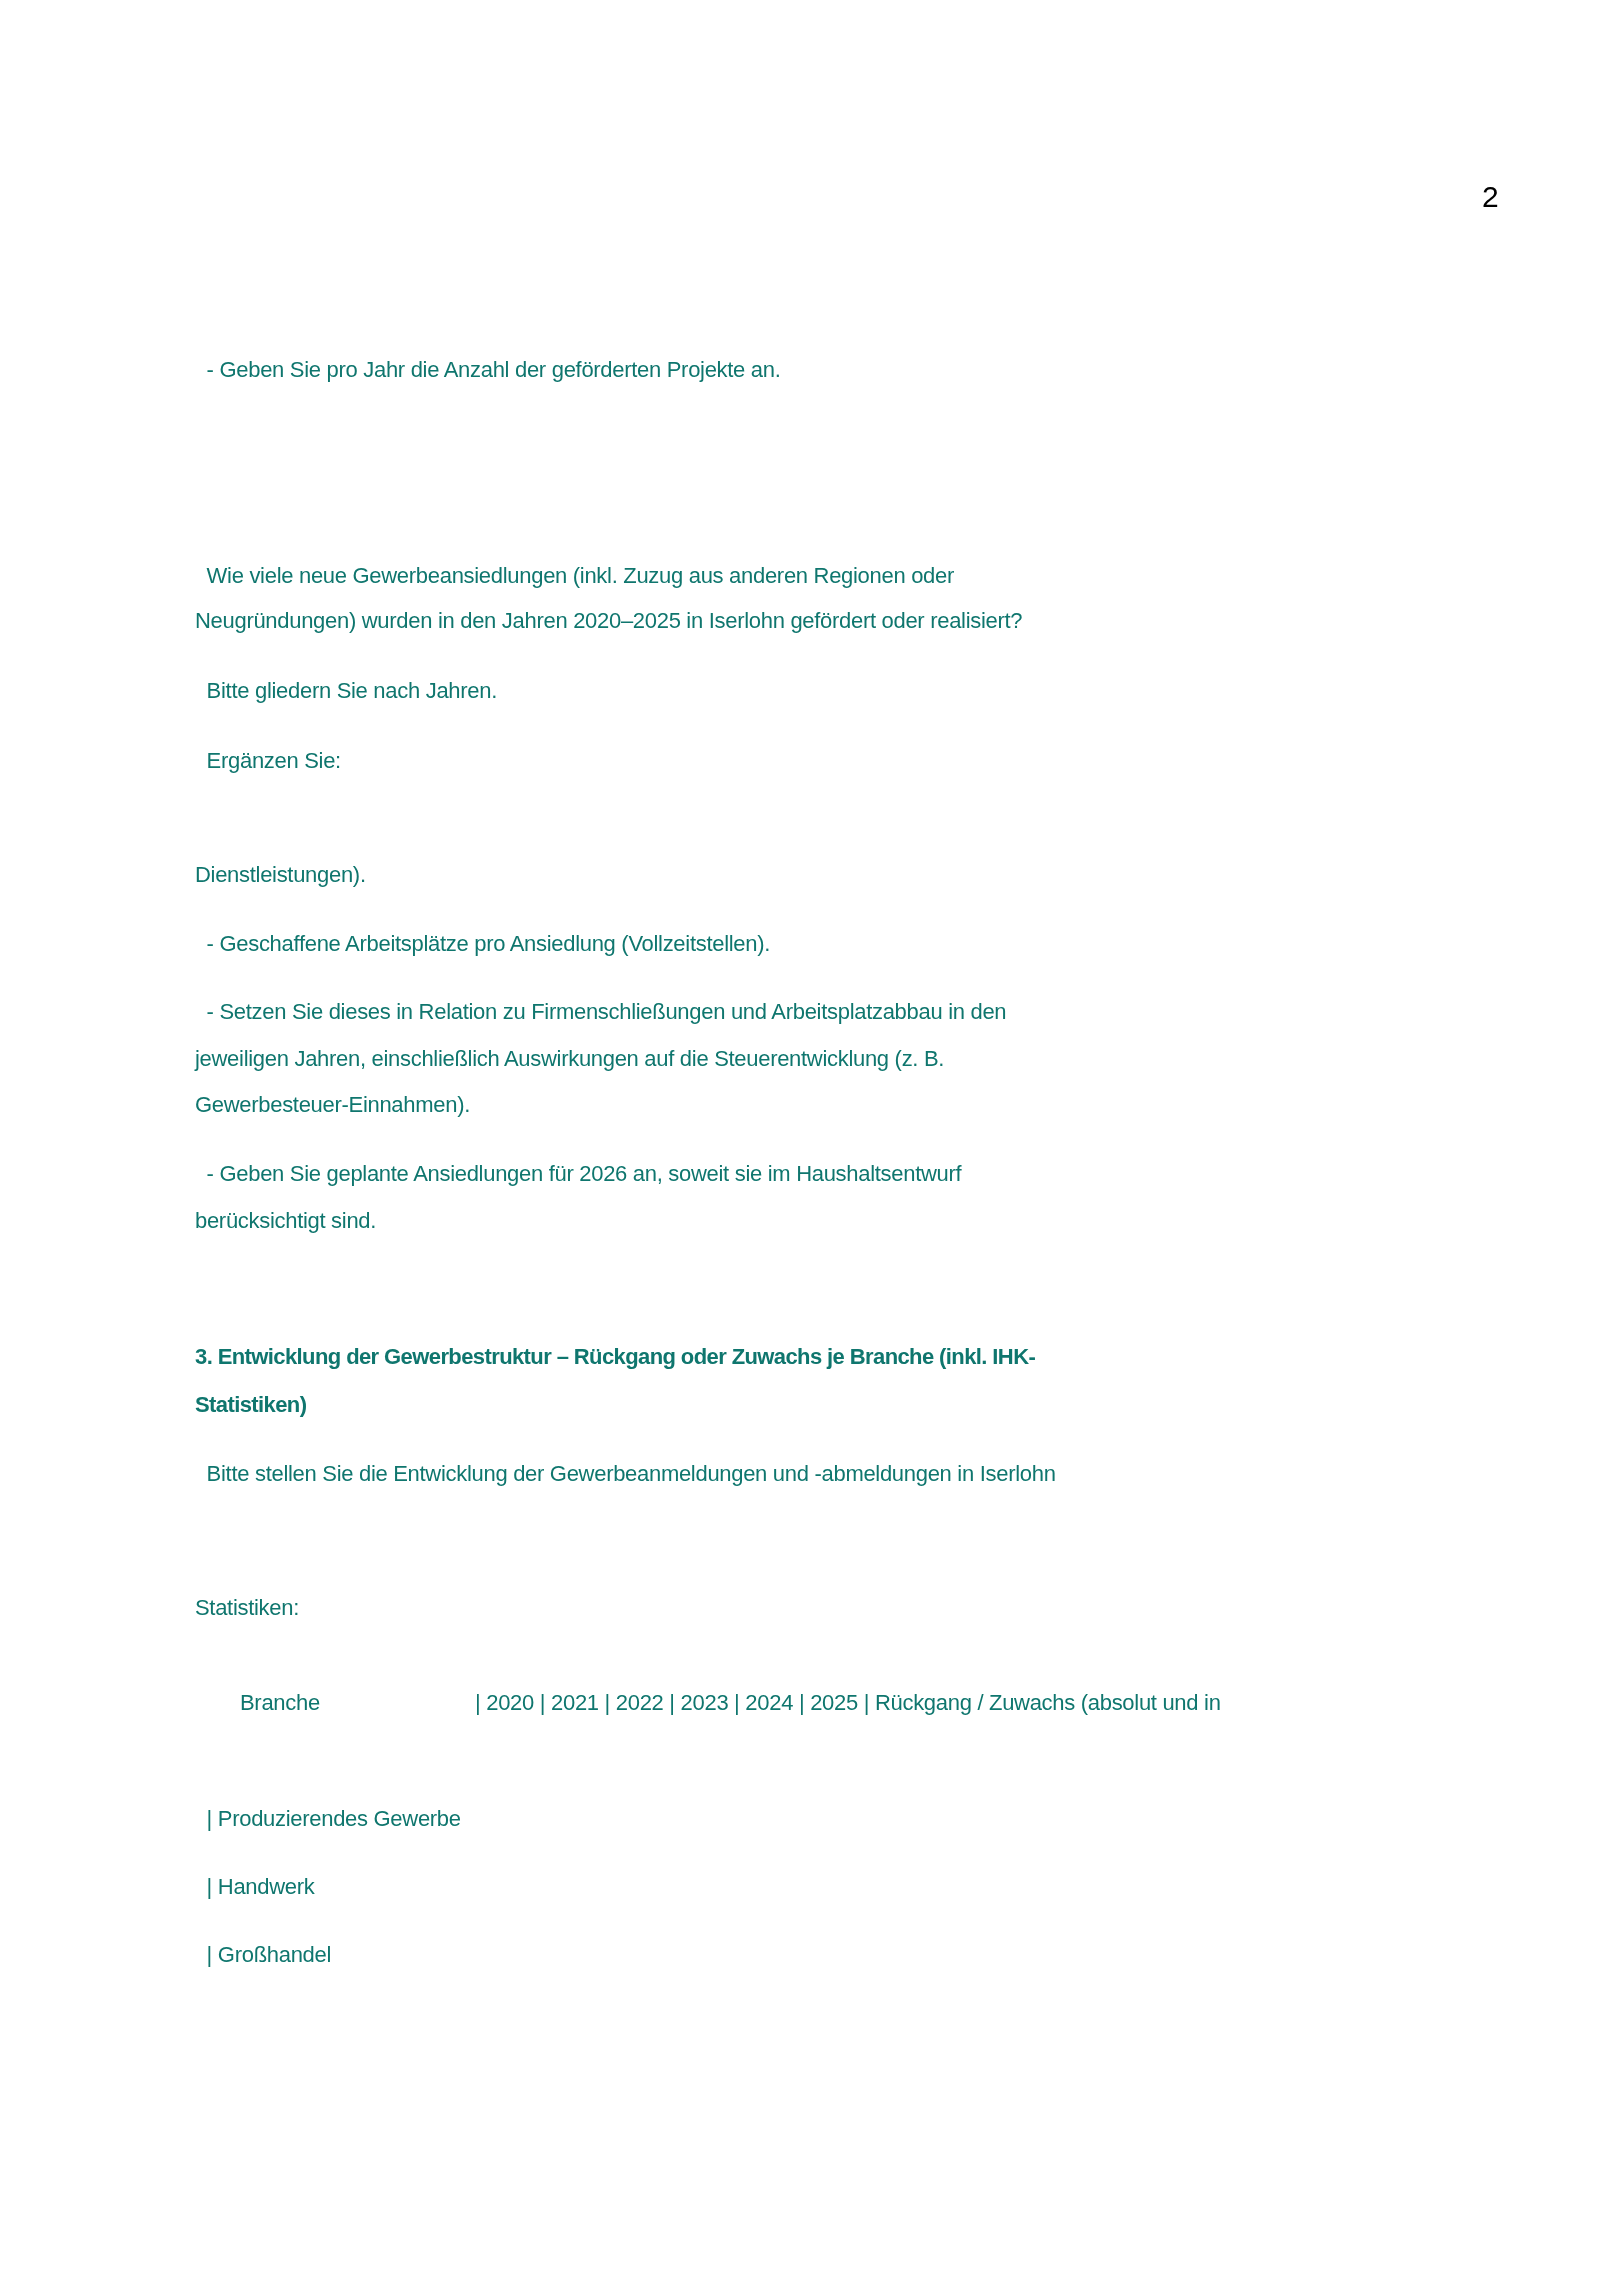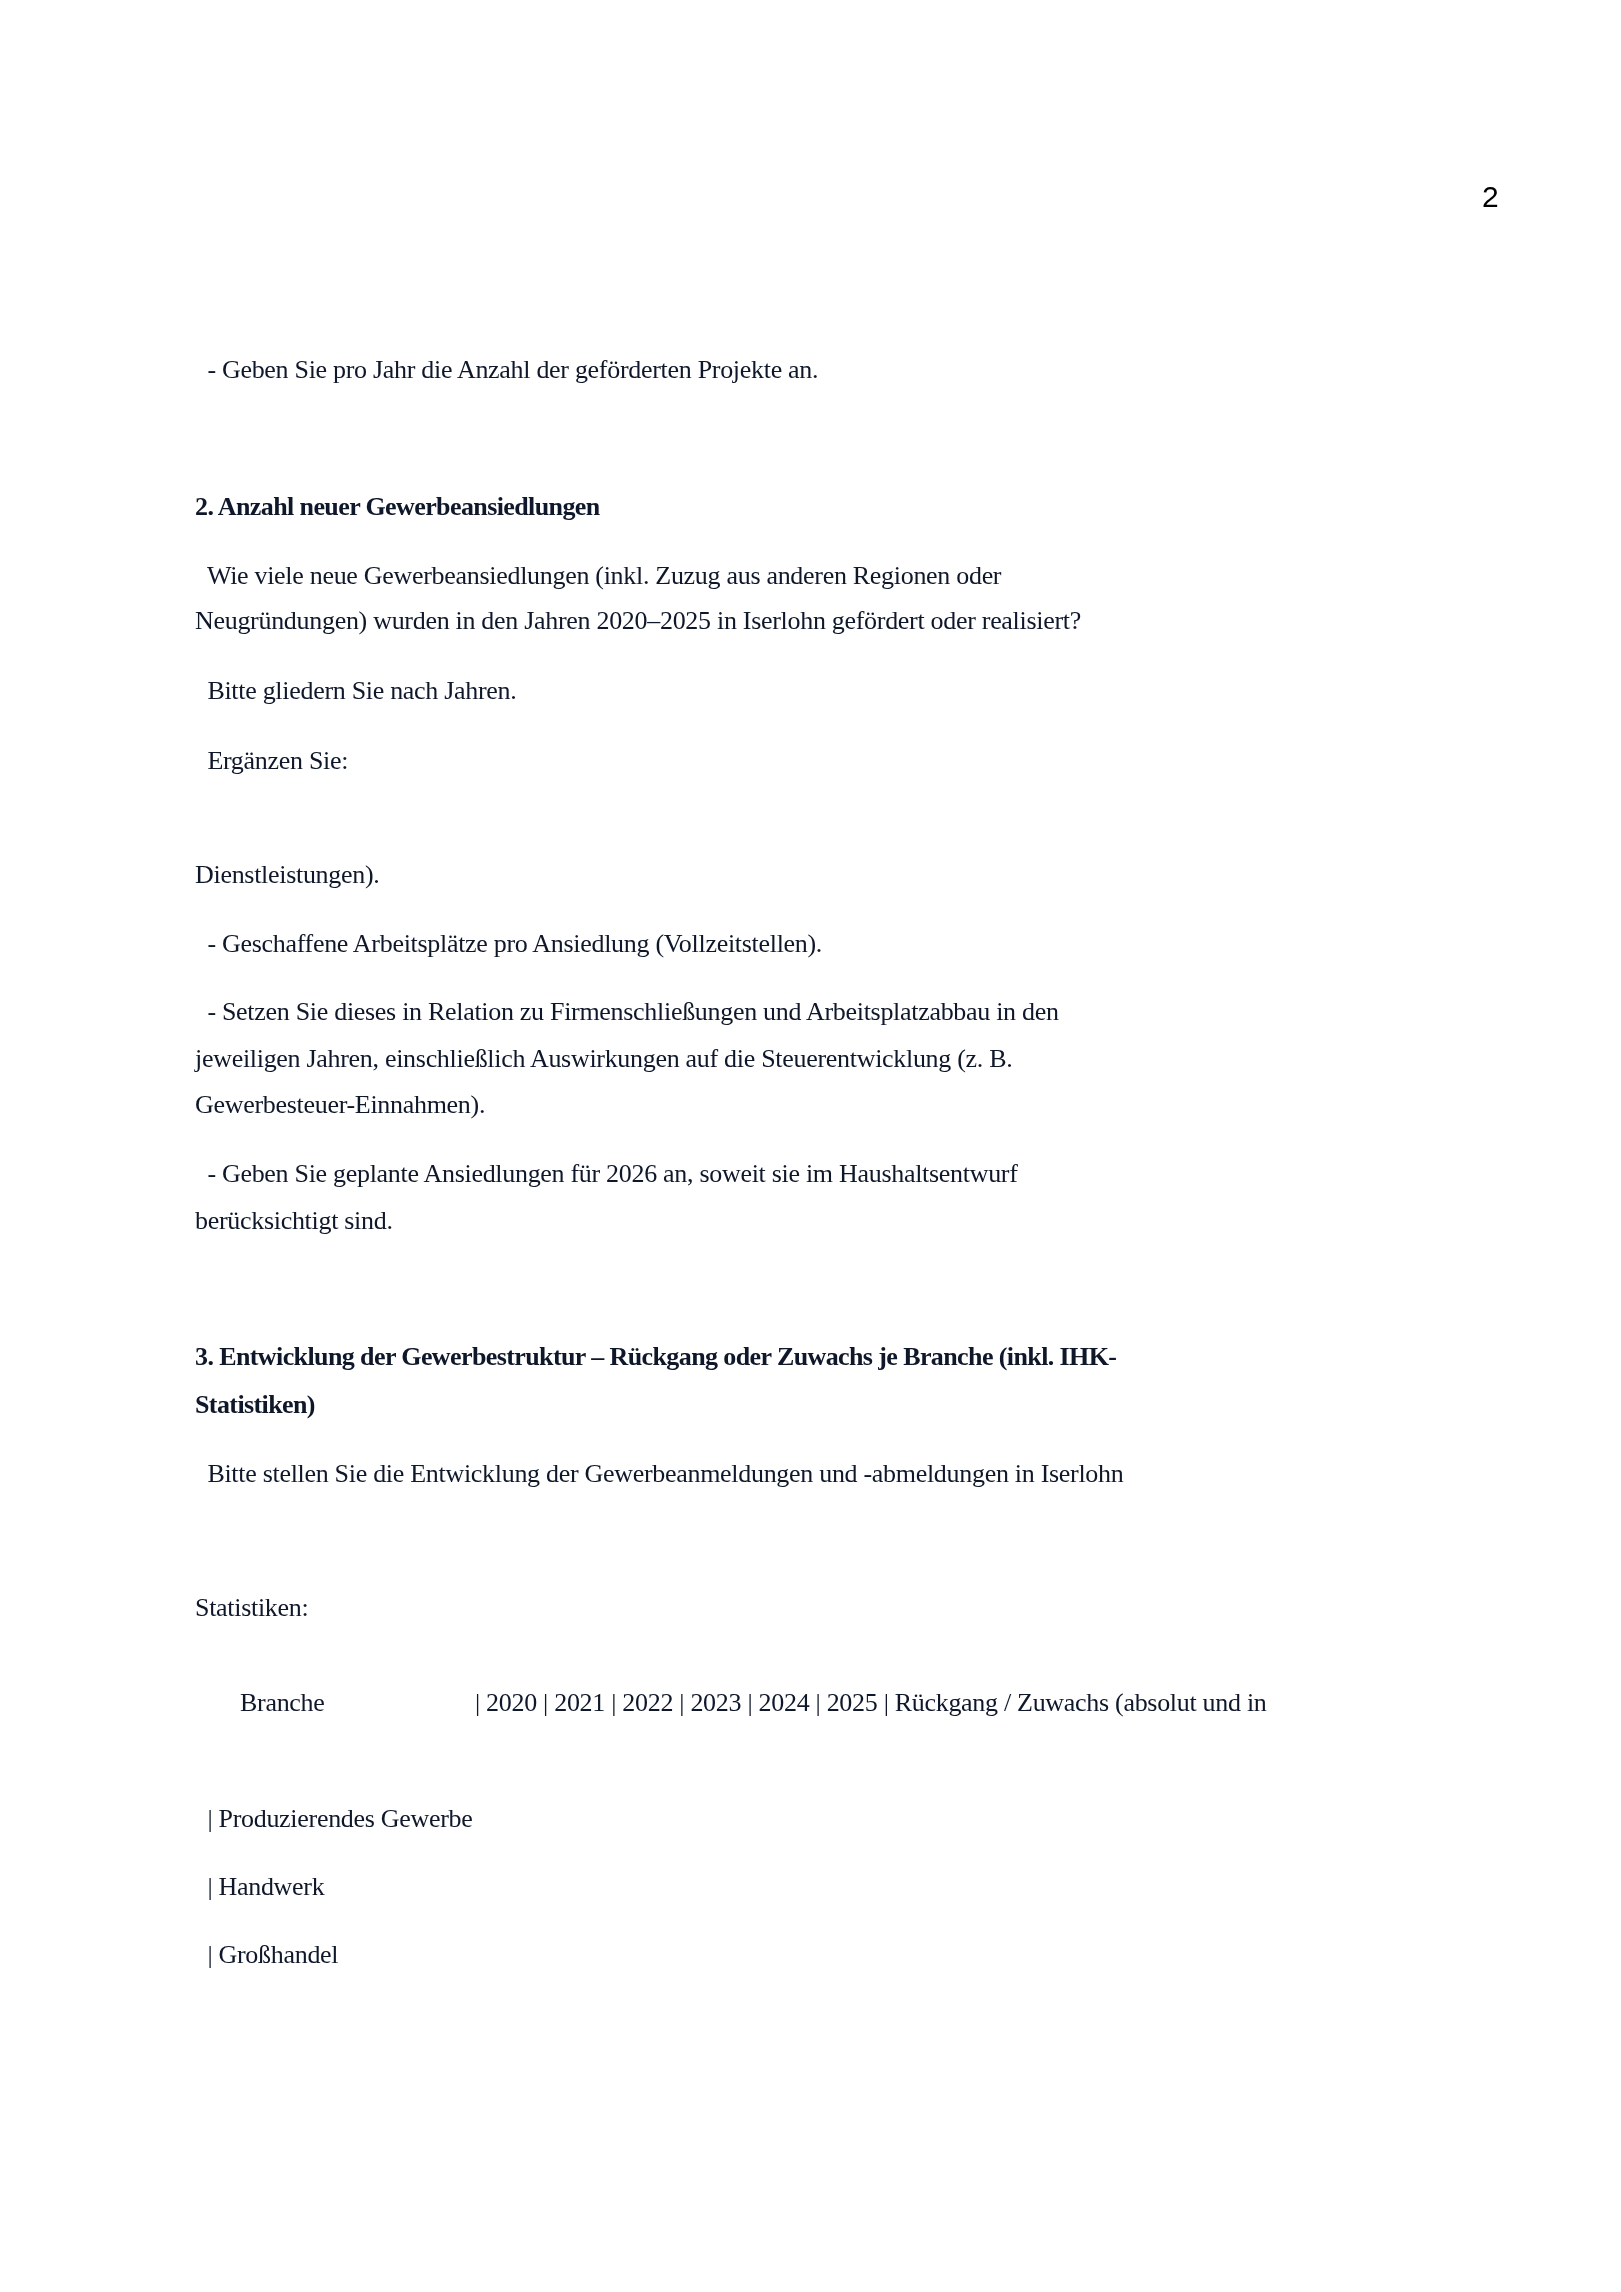--- a/index.html
+++ b/index.html
@@ -1,37 +1,36 @@
 <!DOCTYPE html>
 <html><head>
 <meta charset="utf-8">
 <style>
   html, body { margin: 0; padding: 0; background: #ffffff; }
   body { width: 1621px; height: 2293px; position: relative; overflow: hidden; }
   .page { position: absolute; left: 0; top: 0; width: 1621px; height: 2293px; background: #fff; }
   .ln {
     position: absolute; left: 195px; height: 47px; line-height: 47px;
-    font-family: Liberation Serif, serif; font-size: 26px;
-    color: #0f172a; white-space: pre; letter-spacing: -0.3px;
+    font-family: Liberation Sans, sans-serif; font-size: 22px;
+    color: #0f766e; white-space: pre; letter-spacing: -0.3px;
   }
   .b { font-weight: bold; letter-spacing: -0.6px; }
   .pn { position: absolute; left: 1482px; top: 173px; height: 47px; line-height: 47px;
     font-family: "Liberation Sans", sans-serif; font-size: 30px; color: #000; }
   .tab { display: inline-block; width: 235px; margin-left: 45px; }
 </style>
 </head>
 <body>
 
 <div class="page">
 
   <div class="pn">2</div>
 
   <div class="ln" style="top:346px">  - Geben Sie pro Jahr die Anzahl der geförderten Projekte an.</div>
 
-  <div class="ln b" style="top:483px">2. Anzahl neuer Gewerbeansiedlungen</div>
   <div class="ln" style="top:552px">  Wie viele neue Gewerbeansiedlungen (inkl. Zuzug aus anderen Regionen oder</div>
   <div class="ln" style="top:597px">Neugründungen) wurden in den Jahren 2020–2025 in Iserlohn gefördert oder realisiert?</div>
   <div class="ln" style="top:667px">  Bitte gliedern Sie nach Jahren.</div>
   <div class="ln" style="top:737px">  Ergänzen Sie:</div>
 
   <div class="ln" style="top:851px">Dienstleistungen).</div>
   <div class="ln" style="top:988px">  - Setzen Sie dieses in Relation zu Firmenschließungen und Arbeitsplatzabbau in den</div>
   <div class="ln" style="top:920px">  - Geschaffene Arbeitsplätze pro Ansiedlung (Vollzeitstellen).</div>
   <div class="ln" style="top:1035px">jeweiligen Jahren, einschließlich Auswirkungen auf die Steuerentwicklung (z. B.</div>
   <div class="ln" style="top:1081px">Gewerbesteuer-Einnahmen).</div>

